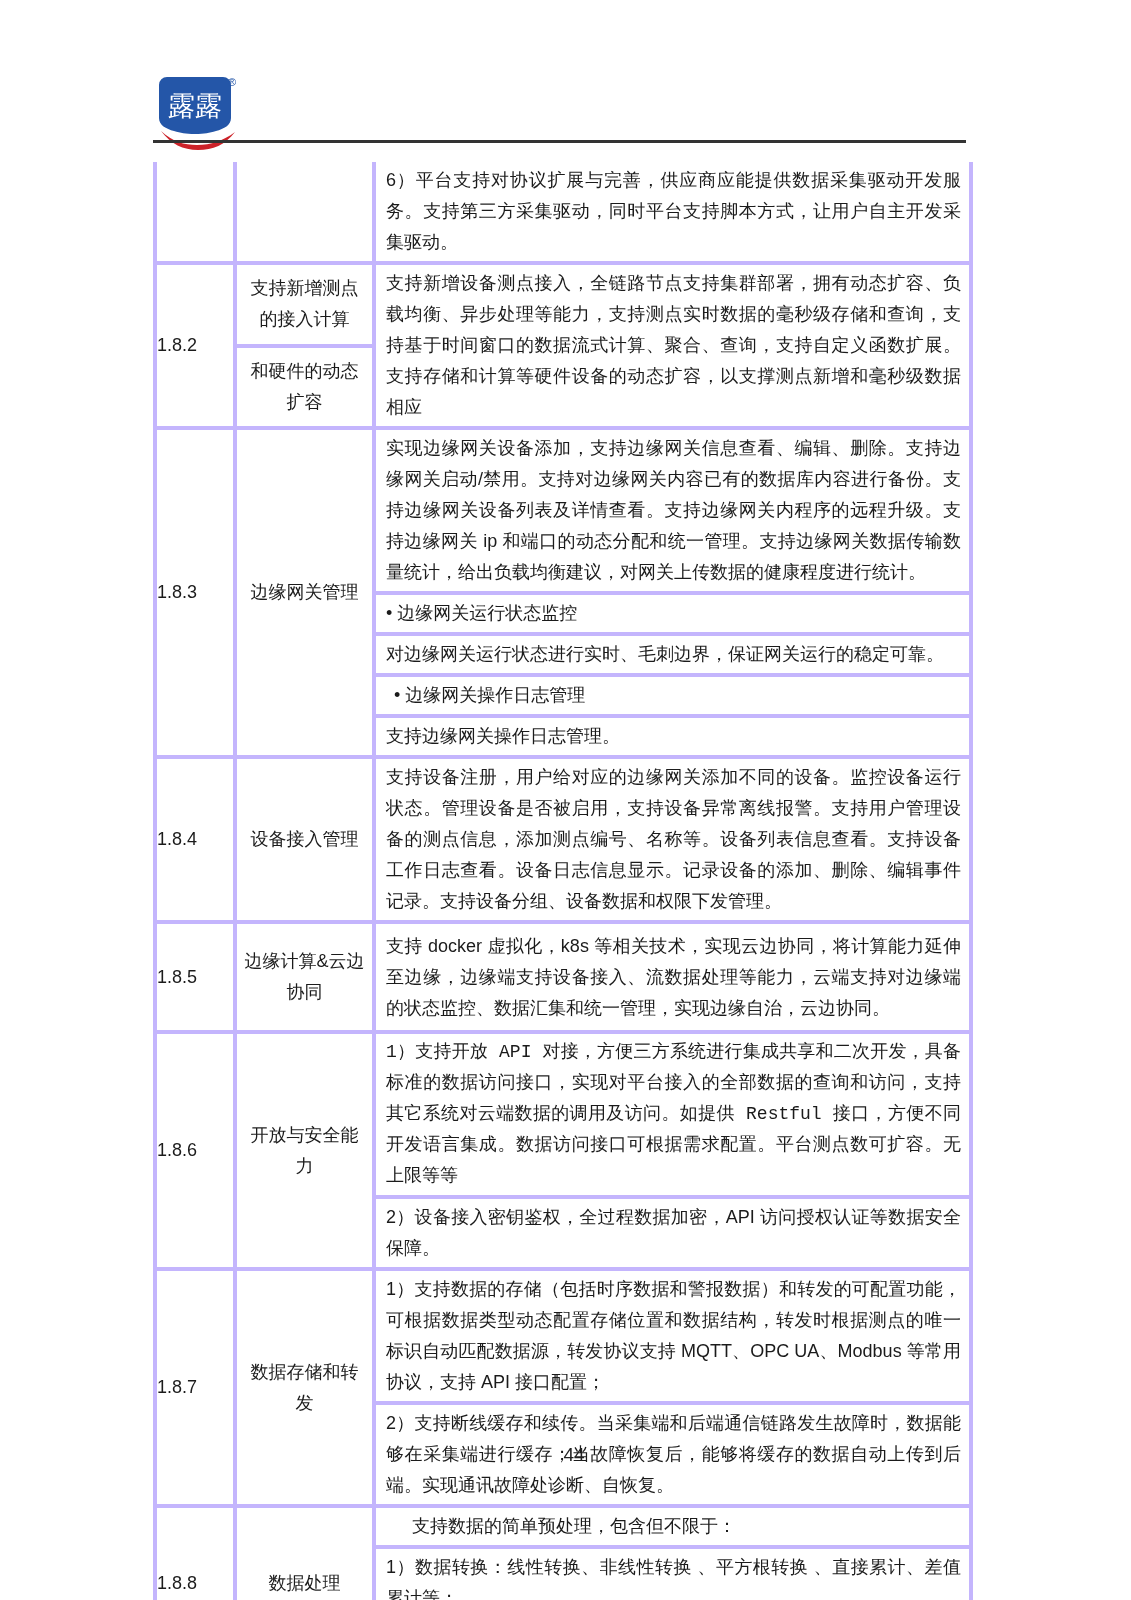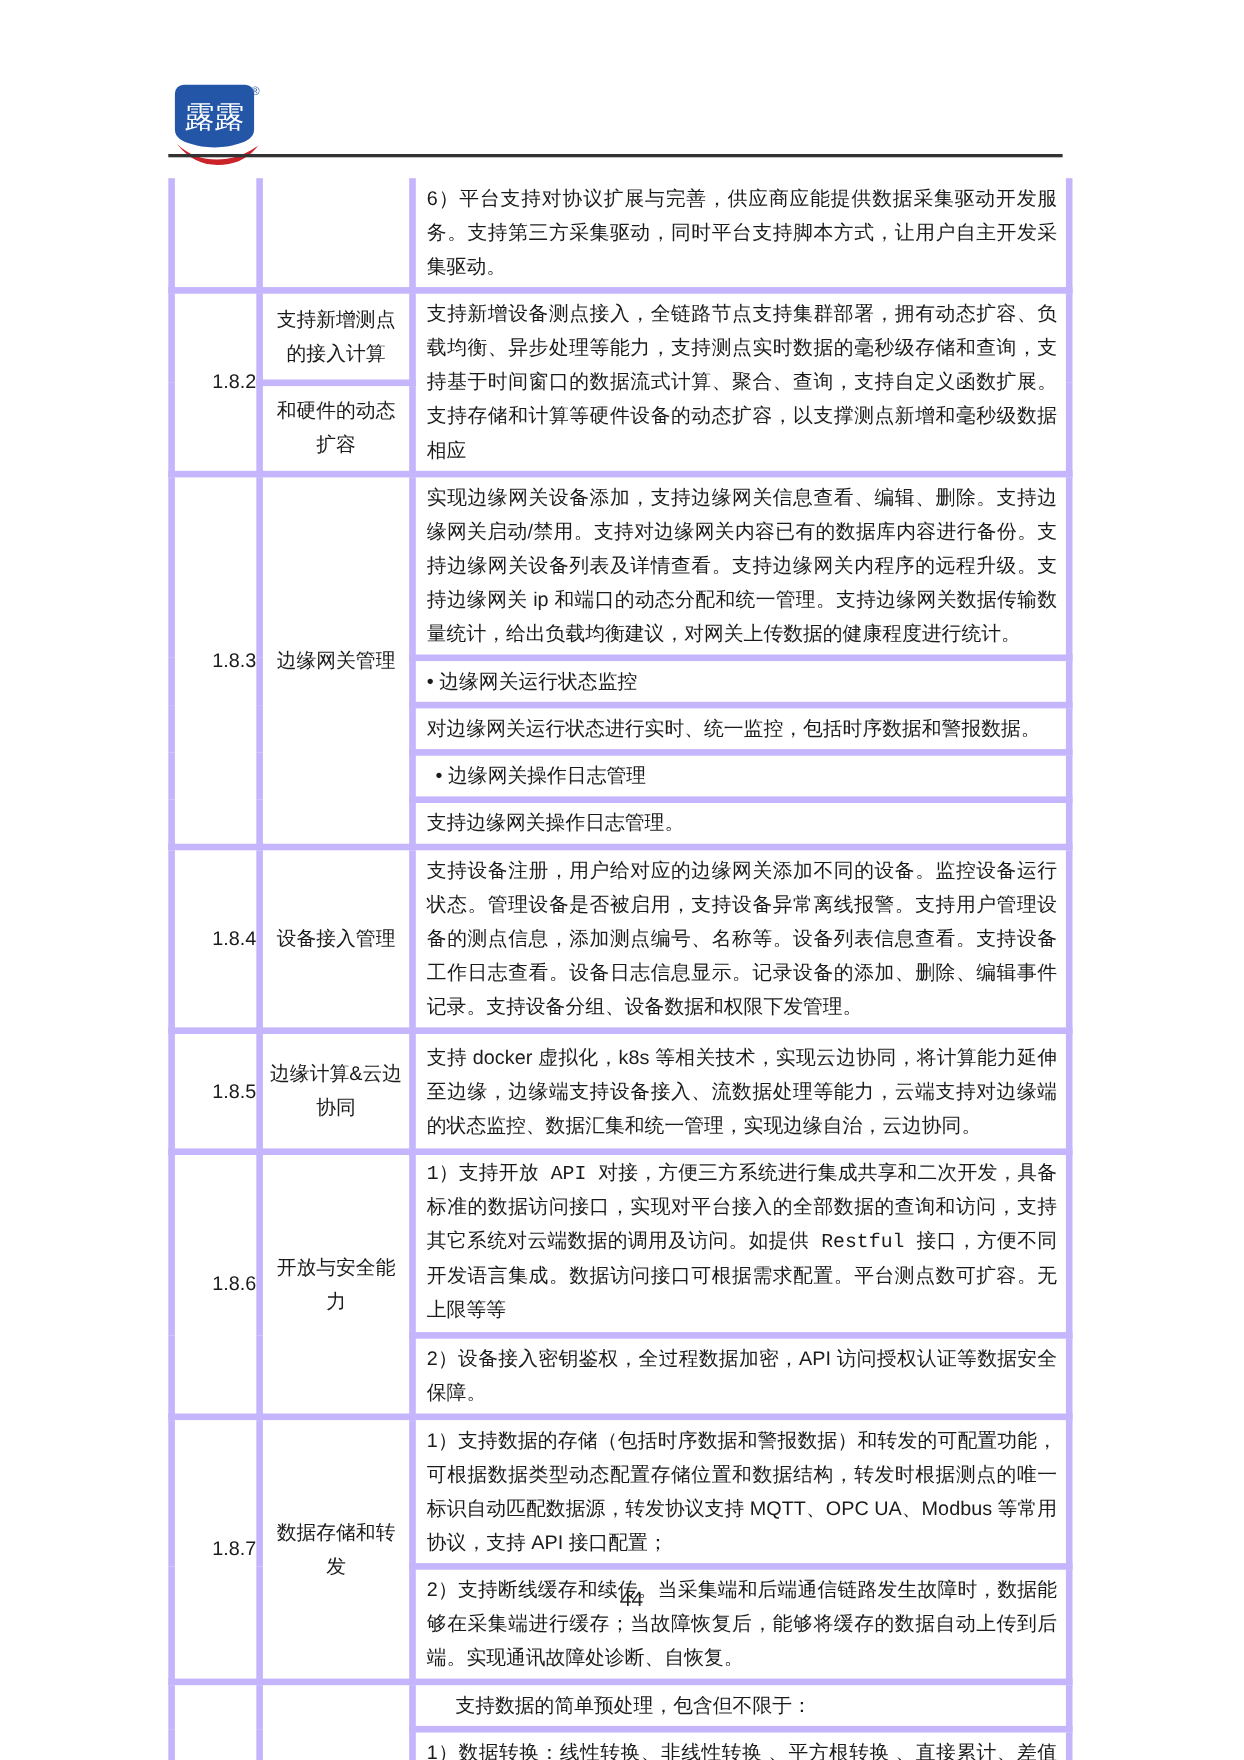--- a/index.html
+++ b/index.html
@@ -34,29 +34,29 @@
   }
   
   table.spec {
     position: absolute;
     top: 162px; left: 153px;
     width: 812px;
     border-collapse: collapse;
     table-layout: fixed;
   }
   table.spec td {
-    border: 6px solid #c4b5fd;
+    border: 4px solid #c4b5fd;
     vertical-align: middle;
     font-size: 18px;
     line-height: 31px;
     color: #1b1b1b;
   }
   
   table.spec tr.first > td { border-top: none; }
-  td.col-id   { width: 80px;  text-align: right; font-size: 19px; }
+  td.col-id   { width: 80px;  text-align: left; font-size: 19px; }
   td.col-ttl  { width: 139px; text-align: center; padding: 2px 6px; line-height: 34px; font-size: 19px; }
   td.col-desc { width: 597px; padding: 3px 8px 3px 10px; text-align: justify; }
   td.h-cont  { height: 68px; }
   td.h-182t  { height: 56px; }
   td.h-183p  { height: 154px; }
   td.h-183b1 { height: 34px; }
   td.h-183d1 { height: 40px; }
   td.h-183b2 { height: 32px; padding-left: 18px; }
   td.h-183d2 { height: 28px; }
   td.h-184   { height: 155px; margin-top: 28px; }
@@ -114,21 +114,21 @@
 
     <tr>
       <td class="col-id" rowspan="5">1.8.3</td>
       <td class="col-ttl" rowspan="5">边缘网关管理</td>
       <td class="col-desc h-183p">实现边缘网关设备添加，支持边缘网关信息查看、编辑、删除。支持边缘网关启动/禁用。支持对边缘网关内容已有的数据库内容进行备份。支持边缘网关设备列表及详情查看。支持边缘网关内程序的远程升级。支持边缘网关 ip 和端口的动态分配和统一管理。支持边缘网关数据传输数量统计，给出负载均衡建议，对网关上传数据的健康程度进行统计。</td>
     </tr>
     <tr>
       <td class="col-desc h-183b1">• 边缘网关运行状态监控</td>
     </tr>
     <tr>
-      <td class="col-desc h-183d1">对边缘网关运行状态进行实时、统一监控，包括时序数据和警报数据。</td>
+      <td class="col-desc h-183d1">对边缘网关运行状态进行实时、毛刺边界，保证网关运行的稳定可靠。</td>
     </tr>
     <tr>
       <td class="col-desc h-183b2">• 边缘网关操作日志管理</td>
     </tr>
     <tr>
       <td class="col-desc h-183d2">支持边缘网关操作日志管理。</td>
     </tr>
 
     <tr>
       <td class="col-id">1.8.4</td>

